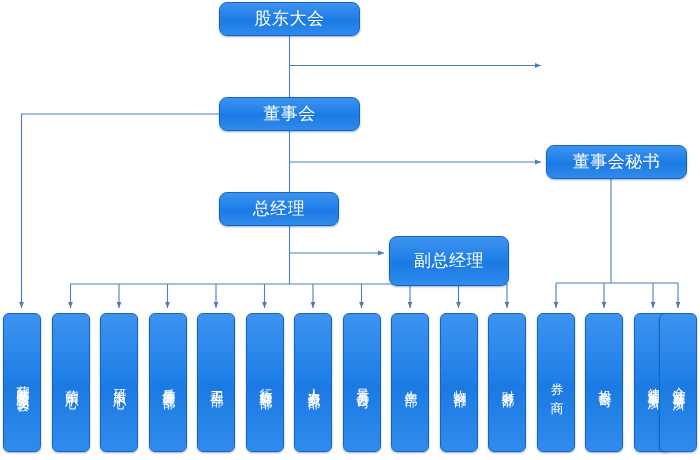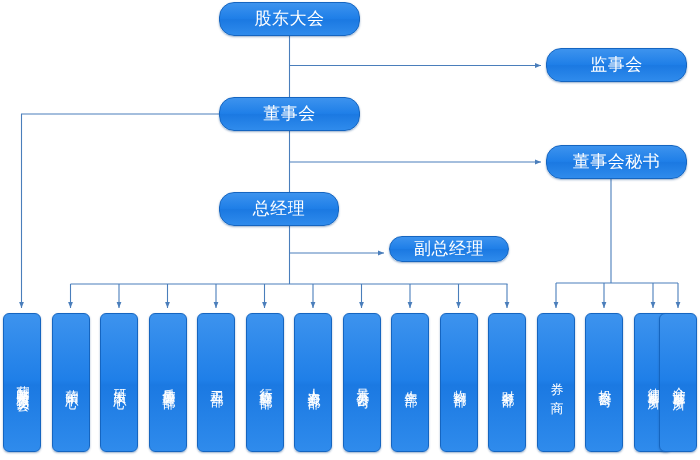--- a/index.html
+++ b/index.html
@@ -13,21 +13,21 @@
 
   
   #wires{position:absolute;left:0;top:0;width:700px;height:460px;}
 
   
   .node{
     position:absolute;
     box-sizing:border-box;
     background:linear-gradient(180deg,#3d93ee 0%,#1f7fe8 48%,#1b79e2 52%,#2f8bec 100%);
     border:1px solid #1565c0;
-    border-radius:15px;
+    border-radius:8px;
     box-shadow:0 1px 2px rgba(30,80,140,.45);
     color:#ffffff;
     display:flex;
     align-items:center;
     justify-content:center;
     text-align:center;
     line-height:1.15;
     letter-spacing:.5px;
   }
   .node.h{ font-size:17px; }
@@ -87,33 +87,30 @@
       <path d="M556,283 L556,308" marker-end="url(#ah)"></path>
       <path d="M604,283 L604,308" marker-end="url(#ah)"></path>
       <path d="M653,283 L653,308" marker-end="url(#ah)"></path>
       <path d="M678,283 L678,308" marker-end="url(#ah)"></path>
     </g>
   </svg>
 
   <div class="node h" id="n-shareholders" style="left: 219px; top: 2px; width: 141px; height: 34px;">
     <span>股东大会</span>
   </div>
-  <div class="node h" id="n-supervisors" style="left: 546px; top: 48px; width: 141px; height: 34px;">
-    <span>监事会</span>
-  </div>
   <div class="node h" id="n-secretary" style="left: 546px; top: 145px; width: 141px; height: 34px;">
     <span>董事会秘书</span>
   </div>
   <div class="node h" id="n-board" style="left: 219px; top: 97px; width: 141px; height: 34px;">
     <span>董事会</span>
   </div>
   <div class="node h" id="n-gm" style="left: 219px; top: 192px; width: 120px; height: 34px; align-items: center;">
     <span>总经理</span>
   </div>
-  <div class="node h" id="n-dgm" style="left: 389px; top: 236px; width: 120px; height: 26px;">
+  <div class="node h" id="n-dgm" style="left: 389px; top: 236px; width: 120px; height: 50px;">
     <span>副总经理</span>
   </div>
 
   <div id="depts">
       <div class="node v" style="left: 3px; top: 313px; width: 38px; height: 139px;">
         <span>薪酬与考核委员会</span>
       </div>
       <div class="node v" style="left: 52px; top: 313px; width: 38px; height: 139px;">
         <span>营销中心</span>
       </div>

